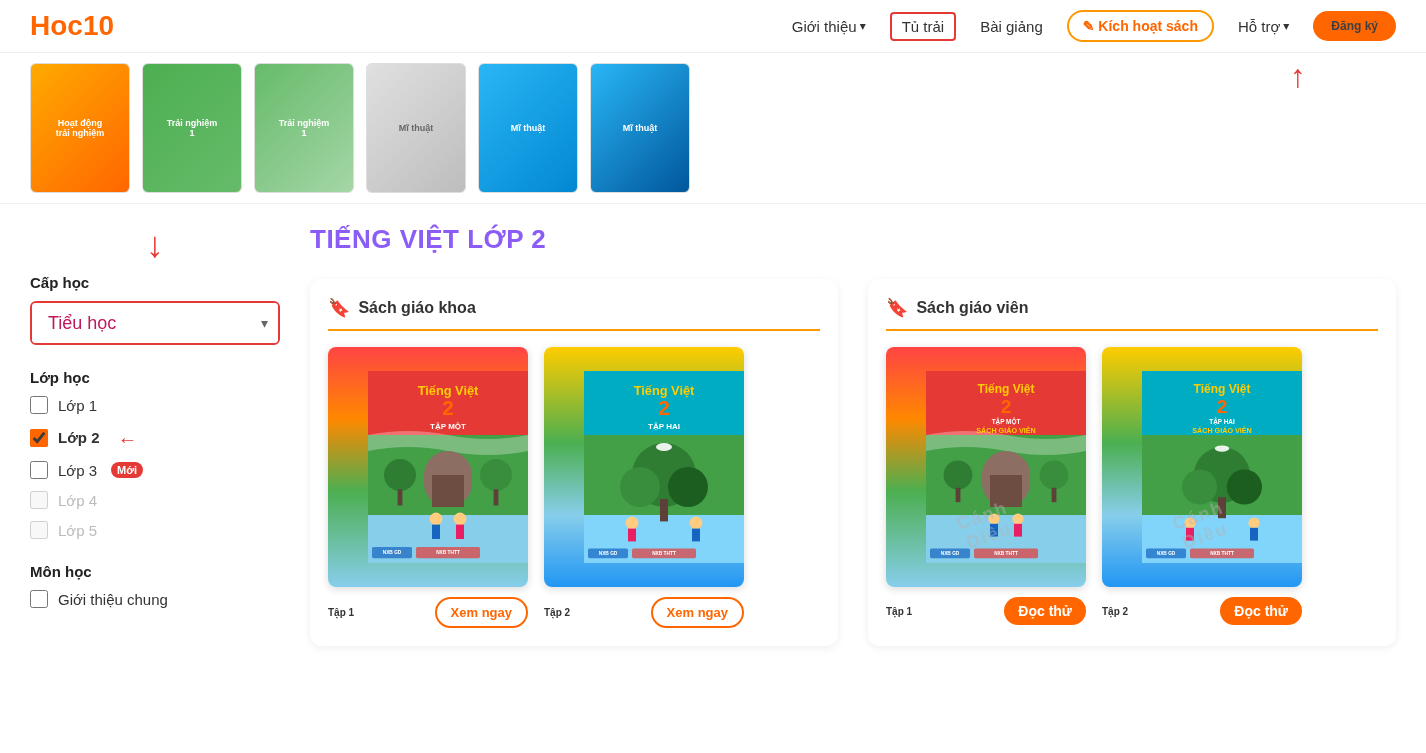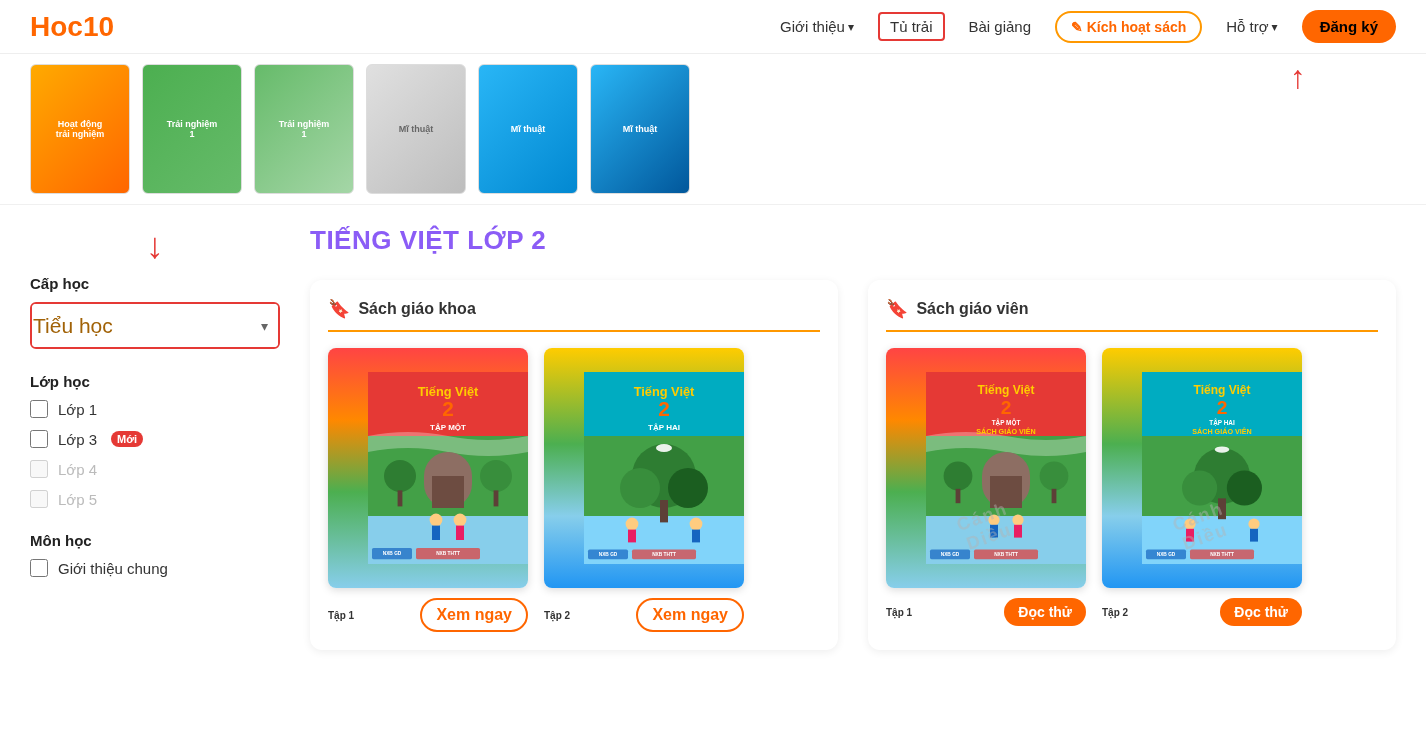--- a/index.html
+++ b/index.html
@@ -50,26 +50,26 @@
       border-radius: 20px;
       cursor: pointer;
       font-size: 14px;
       font-weight: 600;
       display: flex;
       align-items: center;
       gap: 5px;
     }
     .btn-register {
       background: #ff6600;
-      color: #000000;
+      color: #404040;
       border: none;
       padding: 8px 18px;
       border-radius: 20px;
       cursor: pointer;
-      font-size: 15px;
+      font-size: 12px;
       font-weight: 700;
     }
 
     
     .carousel-area {
       padding: 10px 30px;
       display: flex;
       gap: 12px;
       overflow-x: auto;
       border-bottom: 1px solid #f0f0f0;
@@ -119,28 +119,28 @@
       color: #222;
     }
     .select-wrapper {
       position: relative;
       border: 2px solid #e53935;
       border-radius: 6px;
       overflow: hidden;
     }
     .select-wrapper select {
       width: 100%;
-      padding: 10px 35px 10px 1px;
-      font-size: 21px;
+      padding: 10px 35px 10px 16px;
+      font-size: 18px;
       border: none;
       outline: none;
       background: #fff;
       appearance: none;
       cursor: pointer;
-      color: #a16207;
+      color: #be185d;
     }
     .select-arrow {
       position: absolute;
       right: 10px;
       top: 50%;
       transform: translateY(-50%);
       pointer-events: none;
       color: #666;
       font-size: 14px;
     }
@@ -253,21 +253,21 @@
       justify-content: space-between;
     }
     .book-tap { font-size: 10px; font-weight: 600; color: #333; }
     .btn-xem {
       background: #fff;
       color: #ff6600;
       border: 2px solid #ff6600;
       padding: 6px 14px;
       border-radius: 20px;
       cursor: pointer;
-      font-size: 16px;
+      font-size: 13px;
       font-weight: 700;
     }
     .btn-doc {
       background: #ff6600;
       color: #fff;
       border: none;
       padding: 6px 14px;
       border-radius: 20px;
       cursor: pointer;
       font-size: 14px;
@@ -352,20 +352,25 @@
     </div>
 
     <div class="sidebar-section">
       <div class="sidebar-label">Lớp học</div>
 
       <div class="checkbox-item">
         <input type="checkbox" id="lop1" style="">
         <label for="lop1">Lớp 1</label>
       </div>
 
+      <div class="checkbox-item" style="display:flex;align-items:center;">
+        <input type="checkbox" id="lop2" checked="" style="accent-color: rgb(255, 102, 0);">
+        <label for="lop2" style="font-weight:600;">Lớp 2</label>
+        <span class="arrow-left-indicator" style="color:#e53935;font-size:20px;margin-left:8px;">←</span>
+      </div>
 
       <div class="checkbox-item">
         <input type="checkbox" id="lop3" style="">
         <label for="lop3">Lớp 3</label>
         <span class="badge-new">Mới</span>
       </div>
 
       <div class="checkbox-item disabled">
         <input type="checkbox" id="lop4" disabled="" style="">
         <label for="lop4" style="color:#bbb;">Lớp 4</label>

